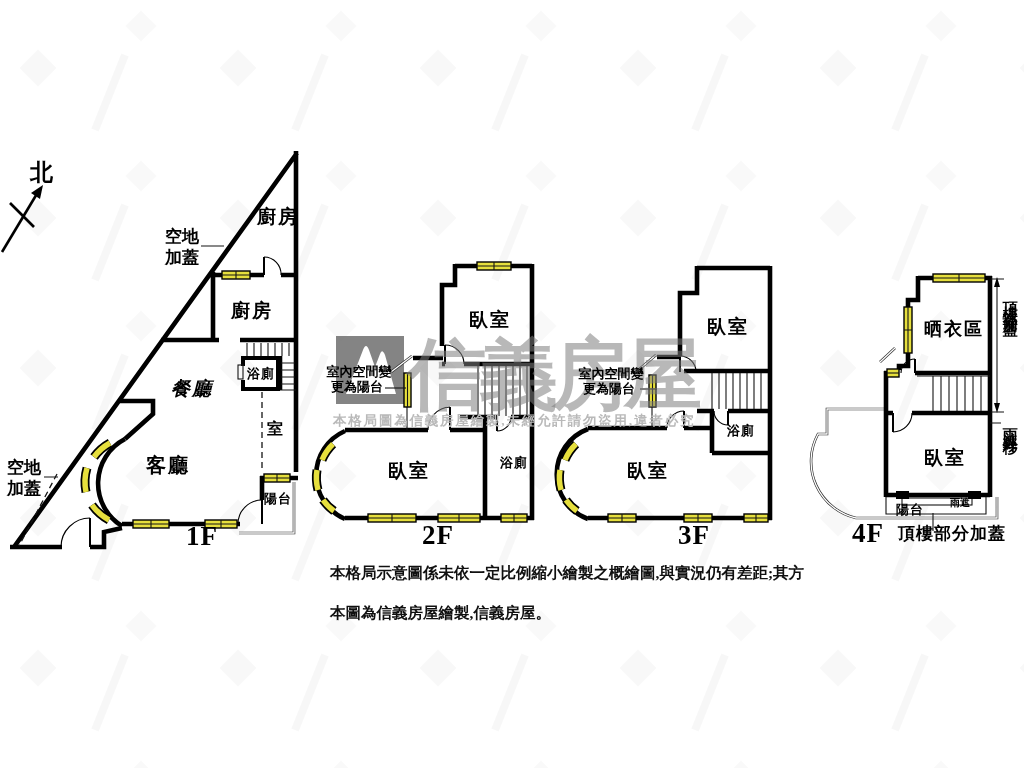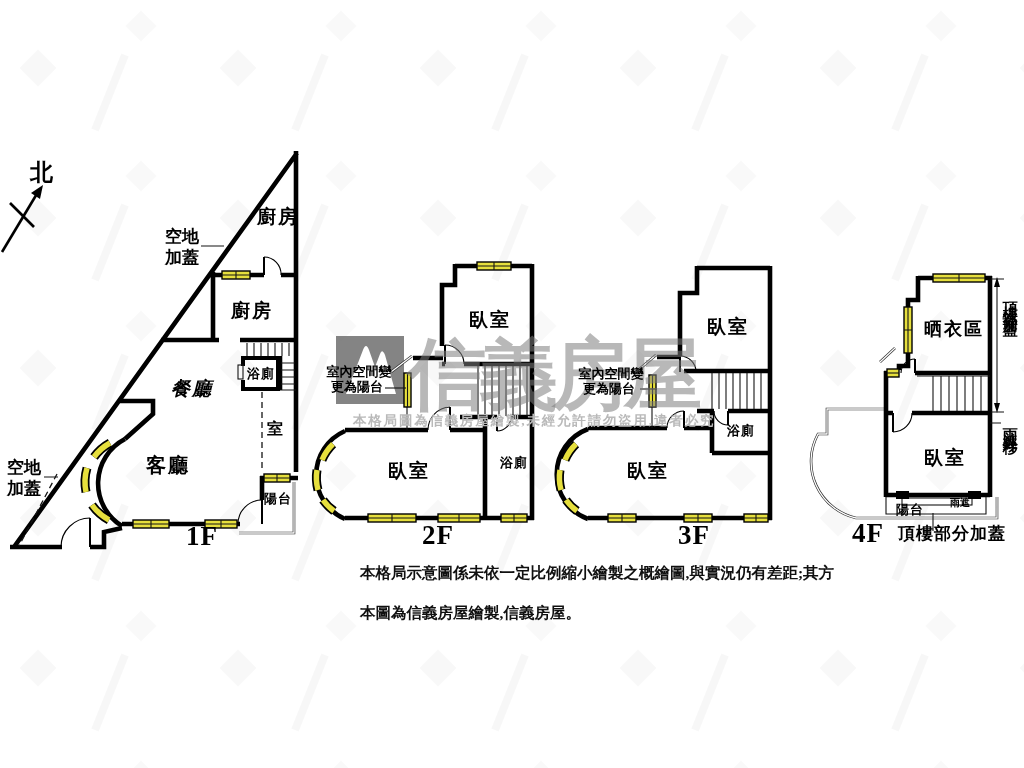--- a/index.html
+++ b/index.html
@@ -12,21 +12,21 @@
   .sm{font-size:13px;font-weight:600;letter-spacing:1px;text-align:center;}
   .xs{font-size:10px;font-weight:600;text-align:center;}
   .floor{font-size:27px;font-weight:600;text-align:center;letter-spacing:1px;}
   .note{font-size:13px;font-weight:600;text-align:center;letter-spacing:0;}
   .two{line-height:1.25;text-align:center;font-size:17px;font-weight:600;}
   .vtext{writing-mode:vertical-rl;text-orientation:upright;font-size:15px;font-weight:600;
          letter-spacing:4px;}
   .north{font-size:23px;font-weight:700;}
   .brand{font-size:78px;font-weight:600;letter-spacing:-6px;color:rgba(125,125,125,0.55);}
   .notice{font-size:13.5px;letter-spacing:1.8px;color:#b9b9b9;font-weight:600;}
-  .disc{font-size:15.5px;font-weight:700;color:#101010;line-height:20.5px;white-space:nowrap;margin-left:30px;}
+  .disc{font-size:15.5px;font-weight:700;color:#101010;line-height:20.5px;white-space:nowrap;}
   
   .wall{stroke:#000;stroke-width:4.6;fill:none;}
   .wall4{stroke:#000;stroke-width:4;fill:none;}
   .tl{stroke:#141414;stroke-width:1.1;fill:none;}
   .leaf{stroke:#000;stroke-width:2;fill:none;}
   .arc{stroke:#000;stroke-width:1.1;fill:none;}
   .dash{stroke:#141414;stroke-width:1.3;fill:none;stroke-dasharray:6,4;}
   .win{fill:#e6df3d;stroke:#000;stroke-width:1.4;}
   .bayb{stroke:#000;stroke-width:9;fill:none;}
   .bayy{stroke:#e6df3d;stroke-width:5.5;fill:none;}
@@ -207,21 +207,21 @@
           <path class="tl" d="M908,307 V353 M904,330 H912"></path>
       <rect class="win" x="887" y="369" width="12" height="8"></rect>
           <path class="tl" d="M887,373 H899"></path>
     </g>
   </g>
 </svg>
 
 <div class="lbl north" style="left:30px;top:160px;">北</div>
 
 <div class="lbl brand" style="left:408px;top:330px;">信義房屋</div>
-<div class="lbl notice" style="left:333px;top:413px;margin-left:20px;">本格局圖為信義房屋繪製,未經允許請勿盜用,違者必究</div>
+<div class="lbl notice" style="left:333px;top:413px;">本格局圖為信義房屋繪製,未經允許請勿盜用,違者必究</div>
 
 <div class="lbl room" style="left:256px;top:206px;width:44px;">廚房</div>
 <div class="lbl two" style="left:160px;top:226px;width:44px;"><span>空地</span><br><span>加蓋</span></div>
 <div class="lbl room" style="left:228px;top:300px;width:48px;">廚房</div>
 <div class="lbl sm" style="left:245px;top:367px;width:32px;">浴廁</div>
 <div class="lbl room" style="left:168px;top:378px;width:48px;font-style:italic;">餐廳</div>
 <div class="lbl room" style="left:266px;top:420px;width:20px;font-size:16px;">室</div>
 <div class="lbl room room-lg" style="left:143px;top:454px;width:50px;">客廳</div>
 <div class="lbl two" style="left:2px;top:457px;width:44px;"><span>空地</span><br><span>加蓋</span></div>
 <div class="lbl sm" style="left:262px;top:492px;width:32px;">陽台</div>

